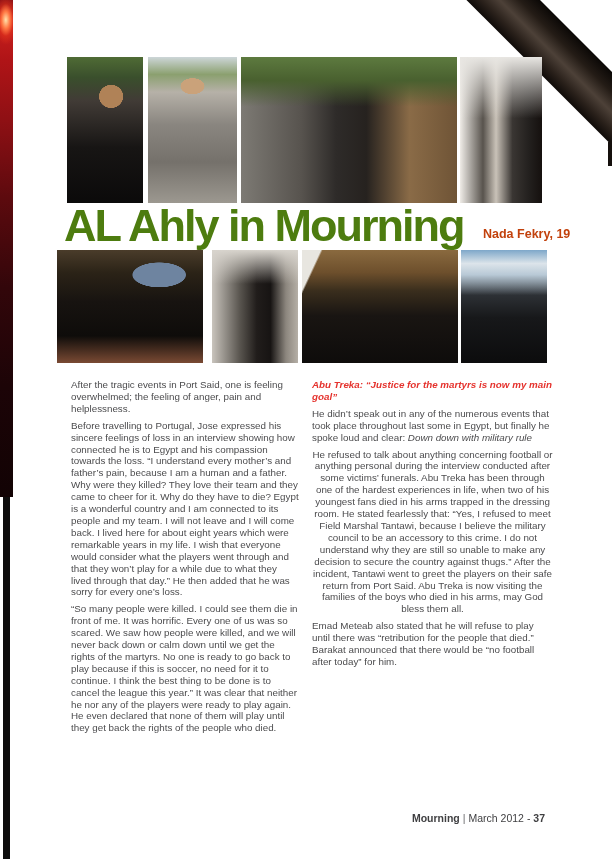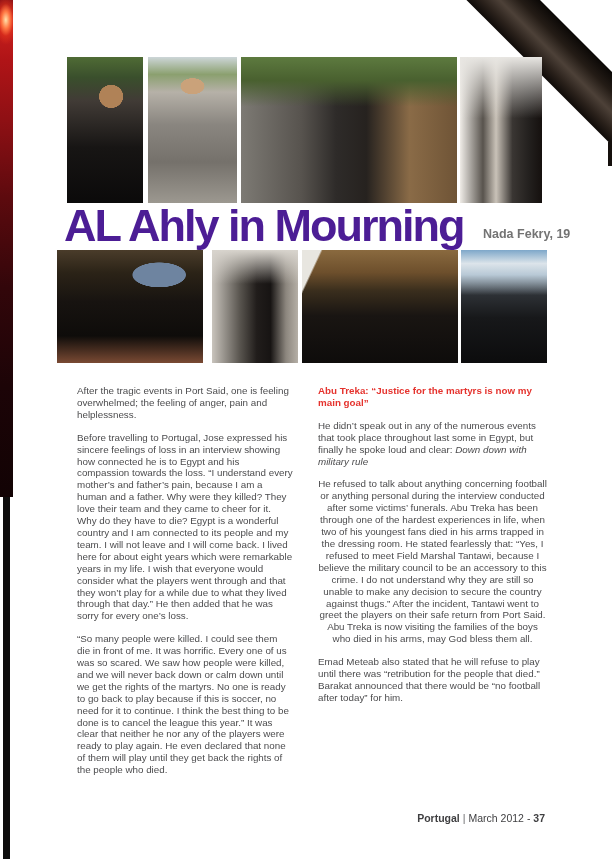--- a/index.html
+++ b/index.html
@@ -61,38 +61,38 @@
       linear-gradient(115deg,#e8e6e0 0 9%,rgba(0,0,0,0) 10%),
       linear-gradient(180deg,#8a6a3f 0%,#6d4f2c 20%,#3a2e1d 36%,#191512 58%,#0e0c0b 100%);}
   .r2p4{left:461px;top:250px;width:86px;height:113px;
     background:
       linear-gradient(180deg,#7ea7c9 0%,#dce4ea 12%,#b8c9d6 22%,rgba(0,0,0,0) 40%),
       linear-gradient(180deg,#3a3f45 28%,#17181a 60%,#0c0c0d 100%);}
   
   .headline{
     position:absolute;left:64px;top:200px;
     font-size:45px;font-weight:bold;letter-spacing:-2px;
-    color:#4c1d95;white-space:nowrap;
+    color:#4d7c0f;white-space:nowrap;
   }
   .byline{
     position:absolute;left:483px;top:227px;
-    font-size:12.5px;font-weight:bold;color:#737373;white-space:nowrap;
+    font-size:12.5px;font-weight:bold;color:#c2410c;white-space:nowrap;
   }
   
   .col{position:absolute;top:374px;font-size:9.8px;line-height:11.9px;color:#4c4c4e;}
   .col-left{left:66px;width:238px;}
   .col-right{left:307px;width:251px;}
-  .col p{margin:11px;}
+  .col p{margin:5px;}
   .para{margin:0 0 0 0;}
   .gap-s{margin-top:12px;}
   .gap-m{margin-top:24px;text-align:center;}
   .gap-l{margin-top:36px;}
   .gap-xl{margin-top:39px;}
   .red-head{
-    color:#e5332e;font-weight:bold;margin:0;
+    color:#e5332e;font-weight:bold;font-style:italic;margin:0;
   }
   .red-lead{color:#e5332e;font-weight:bold;font-style:normal;}
   .italic{font-style:italic;}
   
   .footer{
     position:absolute;right:67px;top:812px;
     font-size:10.5px;color:#3f3f41;white-space:nowrap;
   }
   .footer .bold{font-weight:bold;}
   .footer .sep{margin:0 3px;color:#6b6b6d;}
@@ -131,17 +131,17 @@
   </div>
 
   <div class="col col-right">
     <p class="red-head">Abu Treka: “Justice for the martyrs is now my main goal”</p>
     <p class="para"><span>He didn’t speak out in any of the numerous events that took place throughout last some in Egypt, but finally he spoke loud and clear: </span><span class="italic">Down down with military rule</span></p>
     <p class="para gap-m">He refused to talk about anything concerning football or anything personal during the interview conducted after some victims’ funerals. Abu Treka has been through one of the hardest experiences in life, when two of his youngest fans died in his arms trapped in the dressing room. He stated fearlessly that: “Yes, I refused to meet Field Marshal Tantawi, because I believe the military council to be an accessory to this crime. I do not understand why they are still so unable to make any decision to secure the country against thugs.” After the incident, Tantawi went to greet the players on their safe return from Port Said. Abu Treka is now visiting the families of the boys who died in his arms, may God bless them all.</p>
     <p class="para gap-l">Emad Meteab also stated that he will refuse to play until there was “retribution for the people that died.” Barakat announced that there would be “no football after today” for him.</p>
   </div>
 
   <div class="footer">
-    <span class="bold">Portugal</span><span class="sep">|</span><span>March 2012 -</span>
+    <span class="bold">Mourning</span><span class="sep">|</span><span>March 2012 -</span>
     <span class="bold">37</span>
   </div>
 
 </div>
 
 </body></html>

